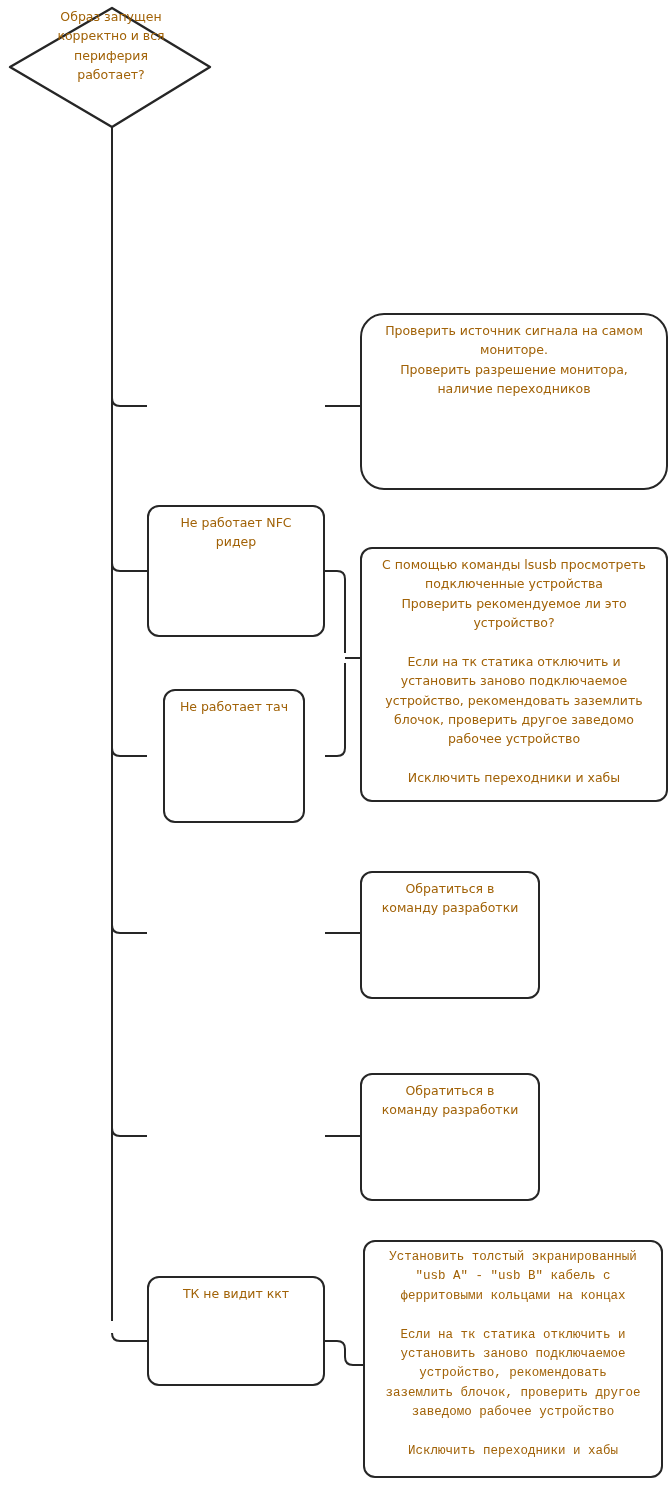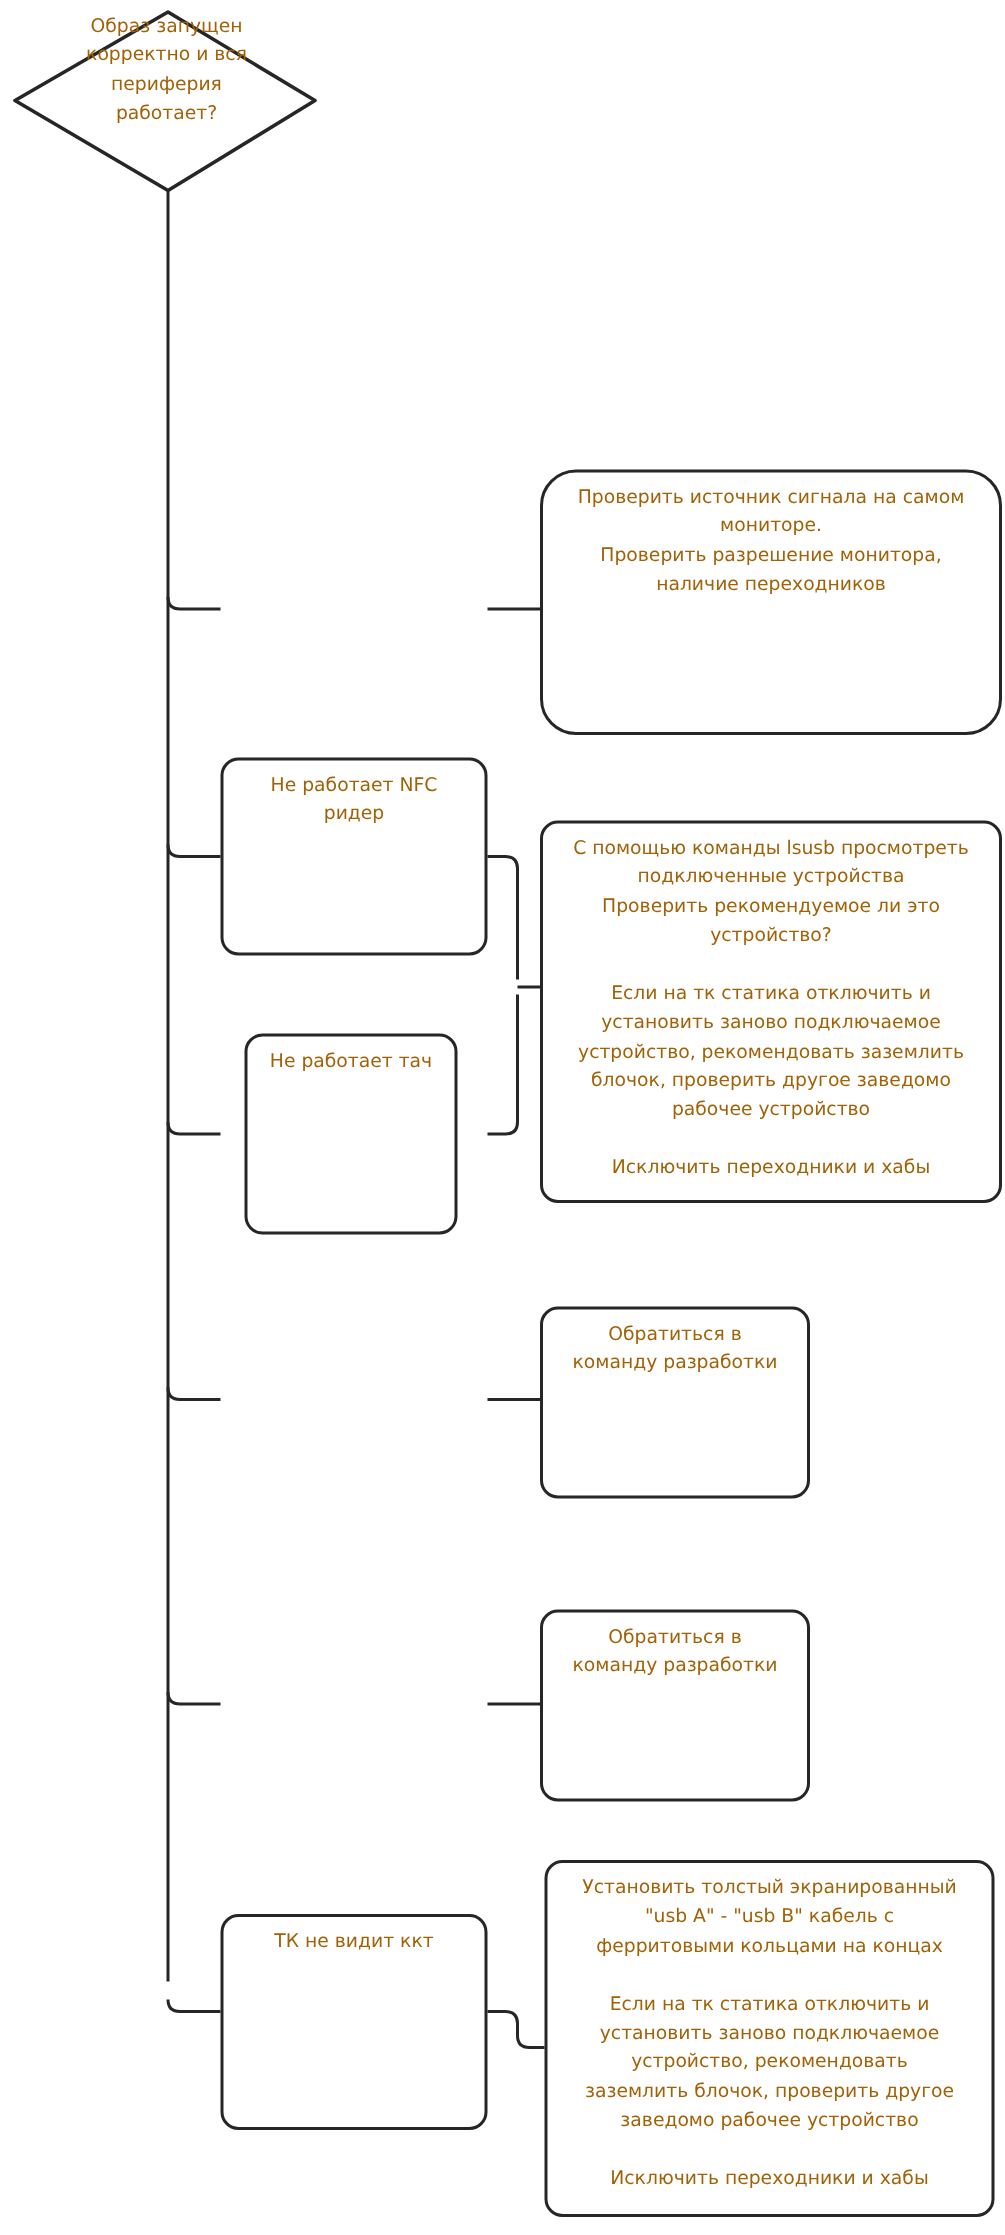--- a/index.html
+++ b/index.html
@@ -122,21 +122,21 @@
     <span>Не работает NFC
 ридер</span>
   </div>
 
   <div class="node" style="left:163px; top:689px; width:142px; height:134px;">
     <span>Не работает тач</span>
   </div>
 
 
 
-  <div class="node" style="left:147px; top:1276px; width:178px; height:144px;">
+  <div class="node" style="left:147px; top:1276px; width:178px; height:110px;">
     <span>ТК не видит ккт</span>
   </div>
 
   <div class="node" style="left:360px; top:313px; width:308px; height:177px;border-radius:24px;">
     <span>Проверить источник сигнала на самом
 мониторе.
 Проверить разрешение монитора,
 наличие переходников</span>
   </div>
 
@@ -158,21 +158,21 @@
   <div class="node" style="left:360px; top:871px; width:180px; height:128px;">
     <span>Обратиться в
 команду разработки</span>
   </div>
 
   <div class="node" style="left:360px; top:1073px; width:180px; height:128px;">
     <span>Обратиться в
 команду разработки</span>
   </div>
 
-  <div class="node" style="left:363px; top:1240px; width:300px; height:238px;">
+  <div class="node" style="left:363px; top:1240px; width:300px; height:238px;font-family:Liberation Mono, monospace;">
     <span>Установить толстый экранированный
 "usb A" - "usb B" кабель с
 ферритовыми кольцами на концах
 
 Если на тк статика отключить и
 установить заново подключаемое
 устройство, рекомендовать
 заземлить блочок, проверить другое
 заведомо рабочее устройство
 

